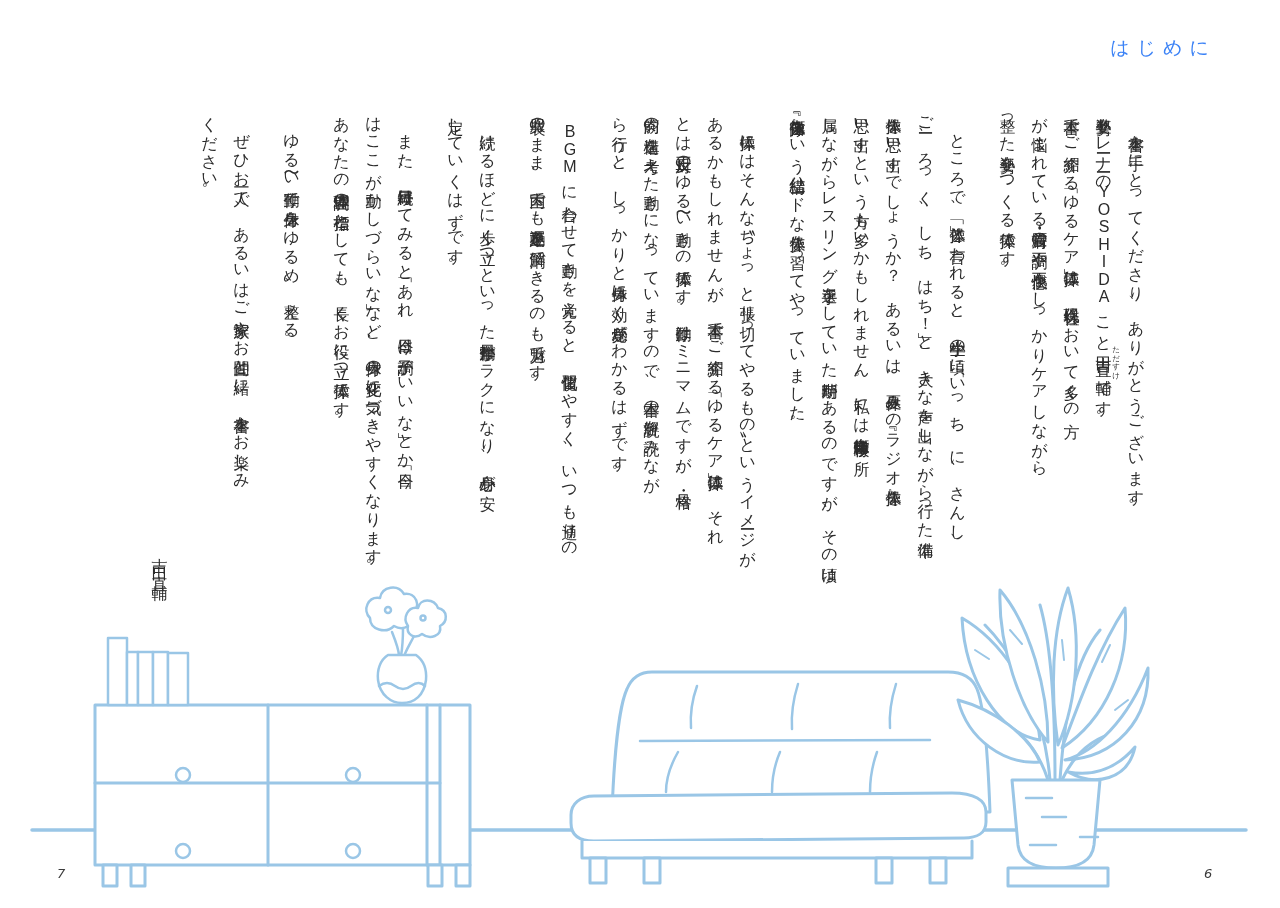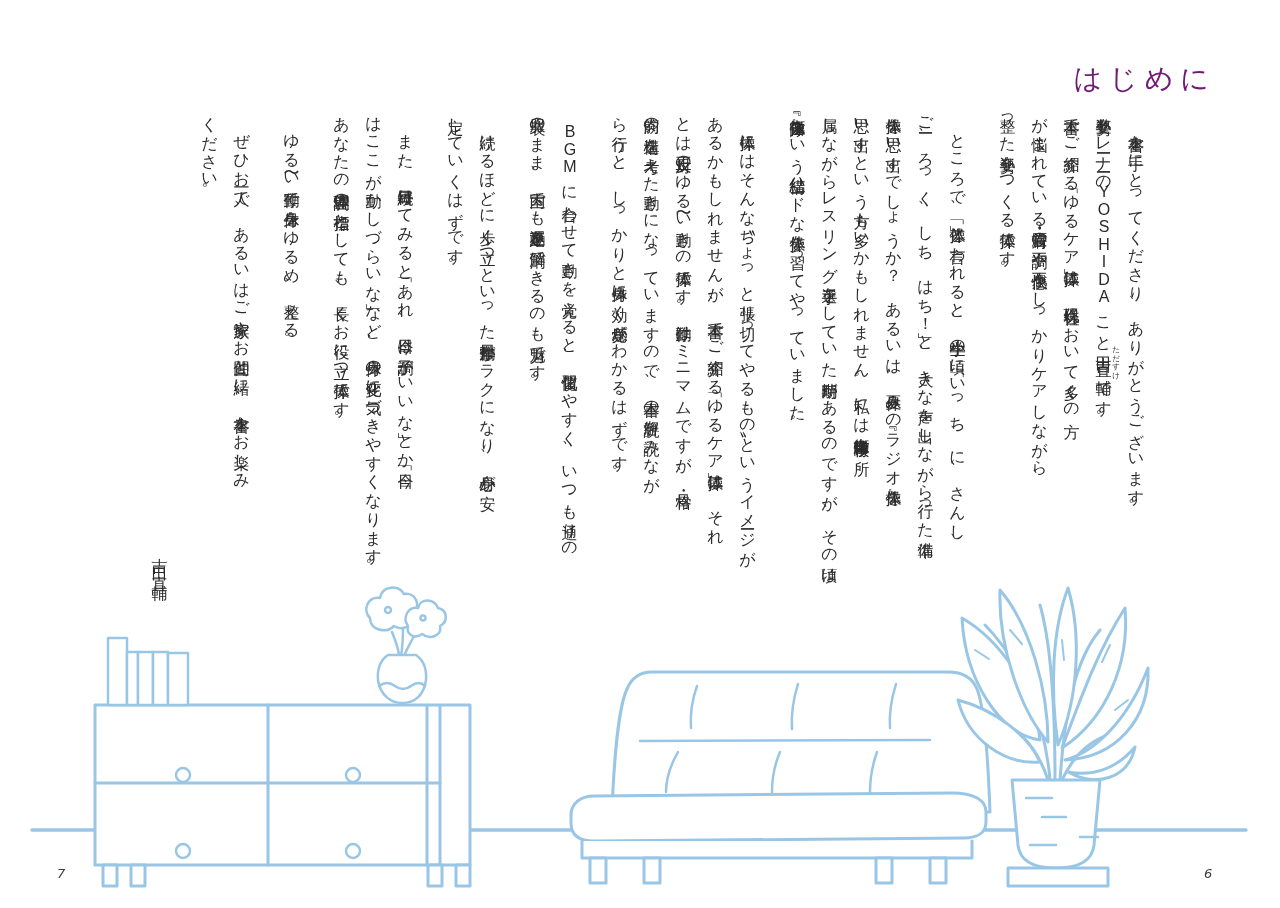--- a/index.html
+++ b/index.html
@@ -6,22 +6,22 @@
   body{
     width:1280px;height:908px;position:relative;overflow:hidden;
     background:#ffffff;
     font-family:"Liberation Sans","DejaVu Sans",sans-serif;
   }
   .page{position:absolute;inset:0;}
   
   .illo{position:absolute;left:0;top:0;z-index:1;}
   
   .page-title{
-    position:absolute;top:60px;right:64px;z-index:2;
-    font-size:28px;font-weight:400;letter-spacing:7px;color:#701a75;margin:0;
+    position:absolute;top:35px;right:64px;z-index:2;
+    font-size:19px;font-weight:400;letter-spacing:7px;color:#3b82f6;margin:0;
   }
   
   .textblock{
     position:absolute;top:106px;right:128px;height:578px;z-index:2;
     writing-mode:vertical-rl;-webkit-writing-mode:vertical-rl;
     text-orientation:mixed;
     font-size:16px;line-height:32px;letter-spacing:0.5px;color:#2b2b2b;
   }
   .para{margin-left:18px;}
   .col{display:block;white-space:nowrap;}

